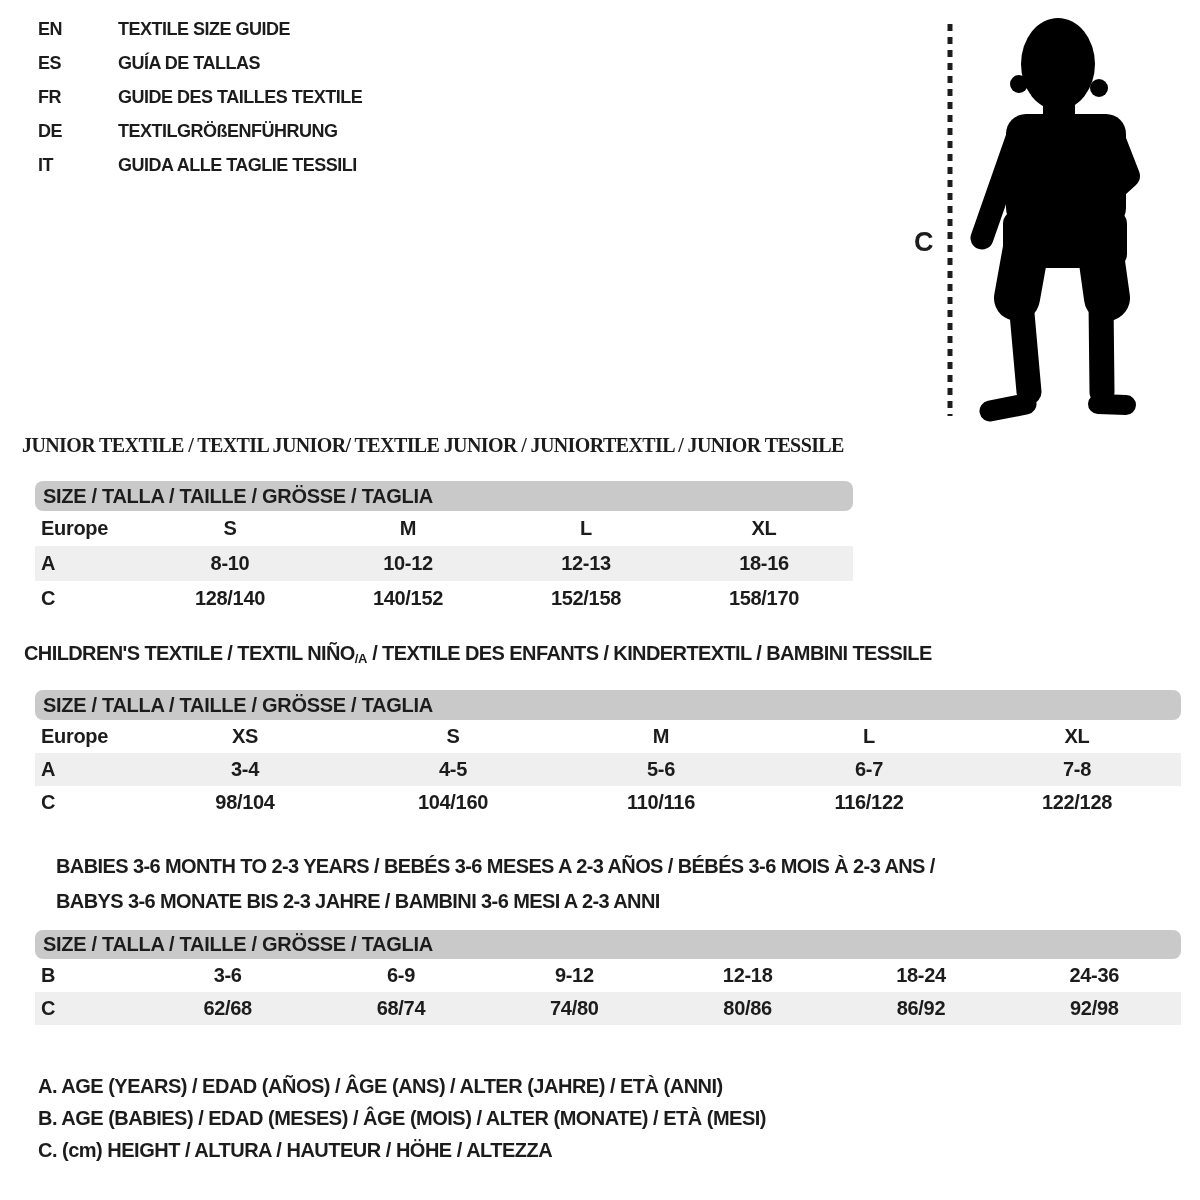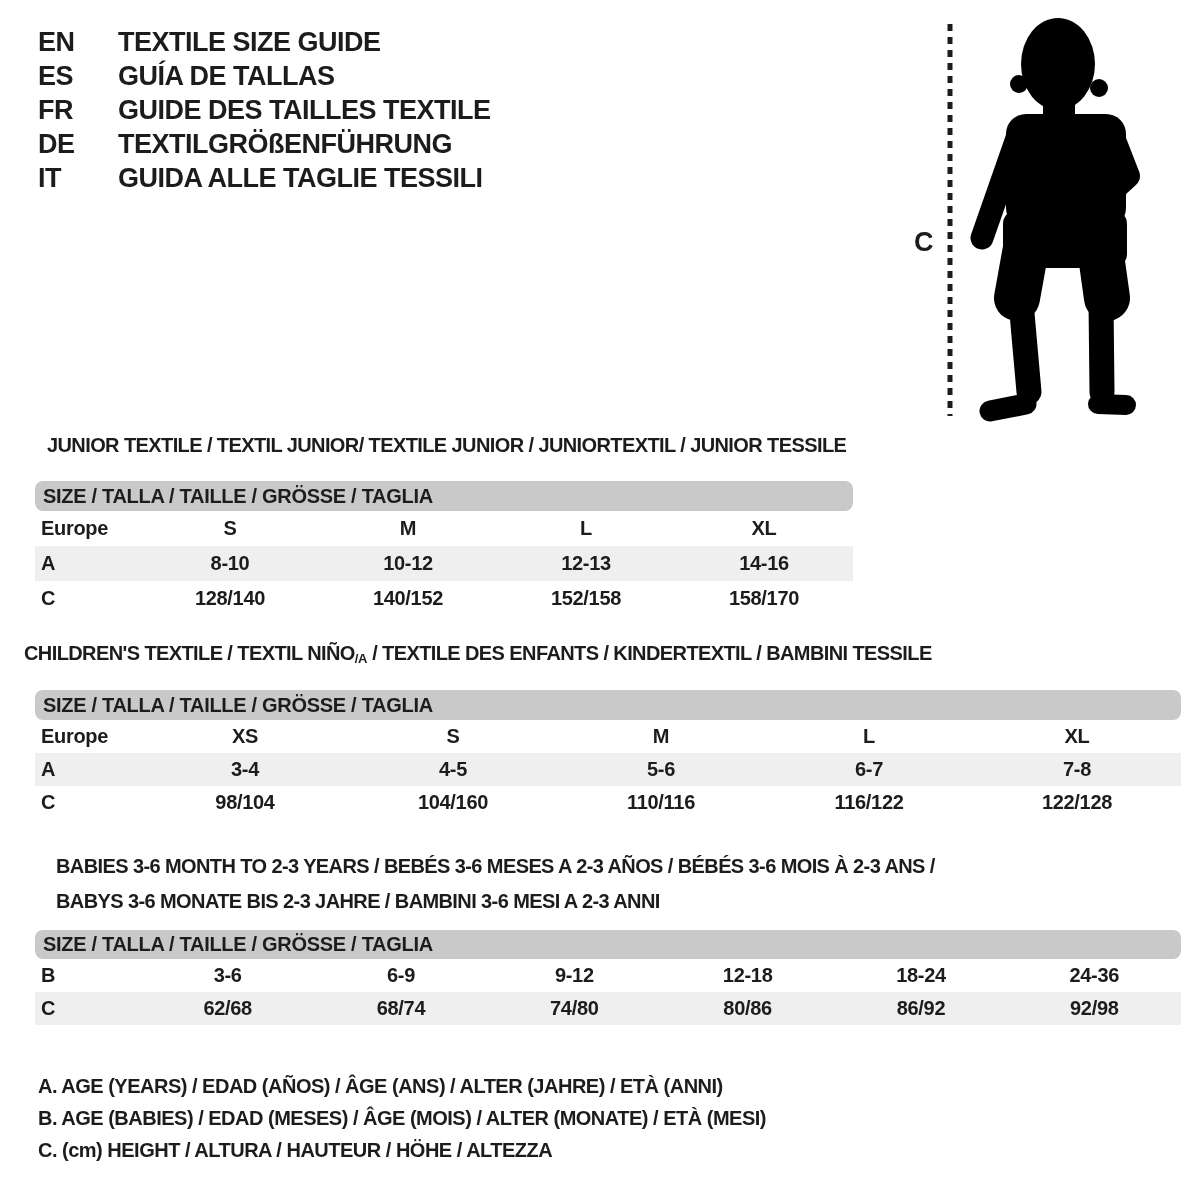--- a/index.html
+++ b/index.html
@@ -2,21 +2,21 @@
 <html><head>
 <meta charset="utf-8">
 <style>
   html,body{margin:0;padding:0;background:#ffffff;}
   .page{
     position:relative;width:1200px;height:1200px;background:#ffffff;
     color:#1c1c1c;font-family:"Liberation Sans","DejaVu Sans",sans-serif;
     font-weight:700;overflow:hidden;
   }
   
-  .lang-list{position:absolute;left:38px;top:25px;font-size:27px;letter-spacing:-0.5px;}
+  .lang-list{position:absolute;left:38px;top:12px;font-size:18px;letter-spacing:-0.5px;}
   .lang-row{display:flex;height:34px;align-items:center;white-space:nowrap;}
   .lang-code{width:80px;flex:0 0 80px;}
   
   .figure-svg{position:absolute;left:900px;top:10px;width:260px;height:420px;}
   
   .sec-title{position:absolute;font-size:20px;letter-spacing:-0.6px;white-space:nowrap;}
   .title-sub{font-size:13px;position:relative;top:3px;letter-spacing:-0.3px;}
   .two-line{line-height:35px;}
   
   .size-table{position:absolute;font-size:20px;letter-spacing:-0.3px;}
@@ -74,36 +74,36 @@
       <rect x="103" y="200" width="124" height="58" rx="14" stroke="none"></rect>
       <line x1="126" y1="238" x2="117" y2="288" stroke-width="46" stroke-linecap="round"></line>
       <line x1="200" y1="238" x2="207" y2="288" stroke-width="46" stroke-linecap="round"></line>
       <line x1="121" y1="292" x2="129" y2="382" stroke-width="25" stroke-linecap="round"></line>
       <line x1="201" y1="292" x2="202" y2="382" stroke-width="25" stroke-linecap="round"></line>
       <line x1="126" y1="394" x2="90" y2="401" stroke-width="21" stroke-linecap="round"></line>
       <line x1="198" y1="394" x2="226" y2="395" stroke-width="20" stroke-linecap="round"></line>
     </g>
   </svg>
 
-  <div class="sec-title" style="left:47px;top:434px;">JUNIOR TEXTILE / TEXTIL JUNIOR/ TEXTILE JUNIOR / JUNIORTEXTIL / JUNIOR TESSILE</div>
+  <div class="sec-title" style="left:22px;top:434px;font-family:Liberation Serif, serif;">JUNIOR TEXTILE / TEXTIL JUNIOR/ TEXTILE JUNIOR / JUNIORTEXTIL / JUNIOR TESSILE</div>
   <div class="size-table t1" style="left:35px;top:481px;width:818px;">
     <div class="t-header">SIZE / TALLA / TAILLE / GRÖSSE / TAGLIA</div>
     <div class="t-row">
       <div class="t-label">Europe</div>
       <div class="t-cell">S</div>
       <div class="t-cell">M</div>
       <div class="t-cell">L</div>
       <div class="t-cell">XL</div>
     </div>
     <div class="t-row shaded">
       <div class="t-label">A</div>
       <div class="t-cell">8-10</div>
       <div class="t-cell">10-12</div>
       <div class="t-cell">12-13</div>
-      <div class="t-cell">14-16</div>
+      <div class="t-cell">18-16</div>
     </div>
     <div class="t-row">
       <div class="t-label">C</div>
       <div class="t-cell">128/140</div>
       <div class="t-cell">140/152</div>
       <div class="t-cell">152/158</div>
       <div class="t-cell">158/170</div>
     </div>
   </div>
 

